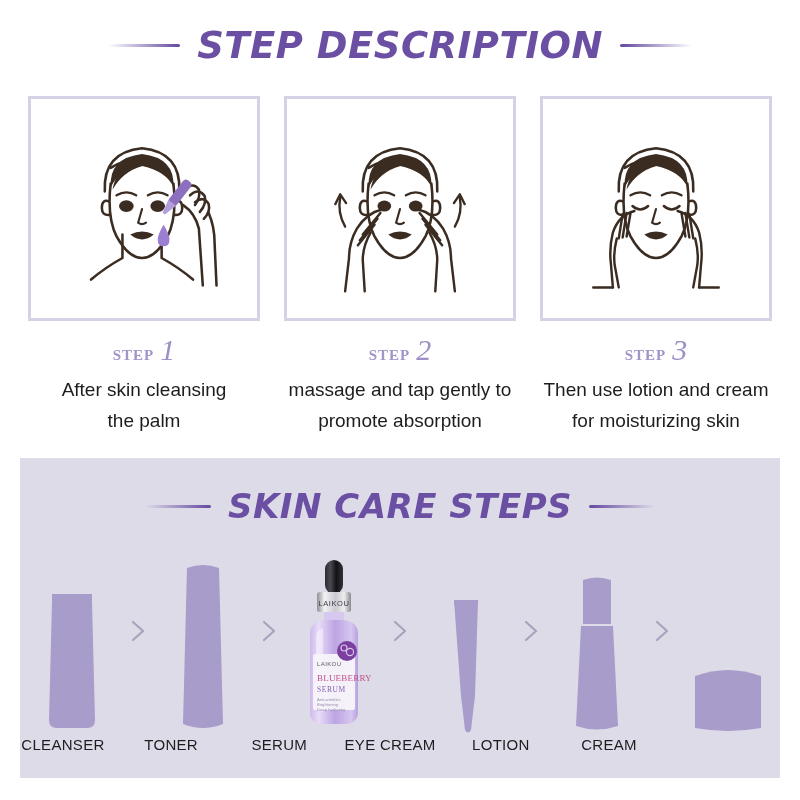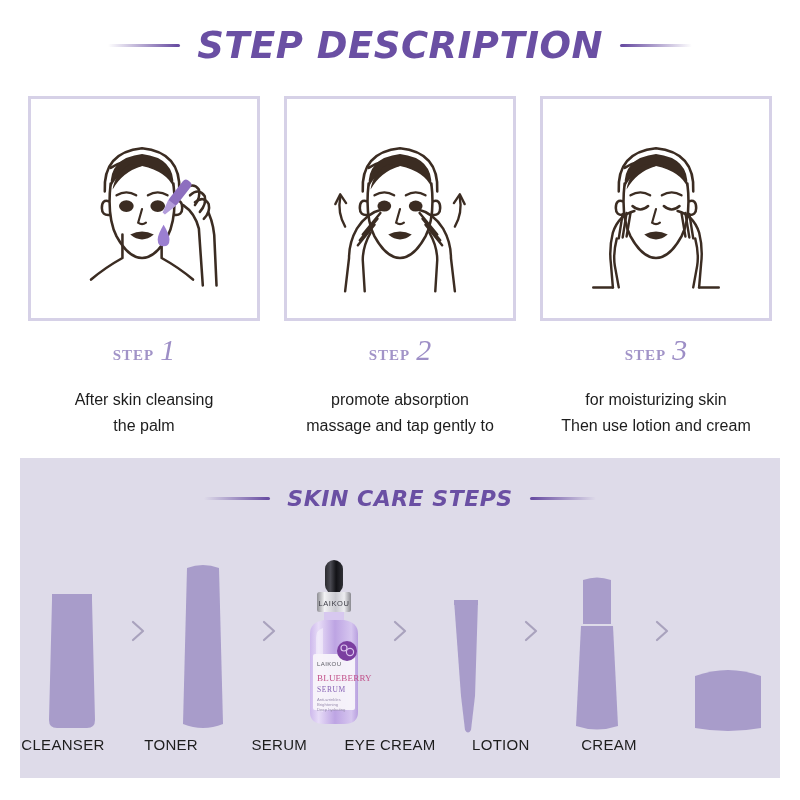--- a/index.html
+++ b/index.html
@@ -79,40 +79,40 @@
     text-transform: lowercase;
   }
   .step-label .num {
     font-size: 30px;
     font-style: italic;
     margin-left: 6px;
     color: #9d8ec6;
   }
 
   .step-text {
-    margin-top: 22px;
+    margin-top: 10px;
     text-align: center;
     font-family: "Liberation Sans", sans-serif;
-    font-size: 16px;
+    font-size: 19px;
     line-height: 1.62;
     color: #1d1d1d;
   }
 
   
   #care-panel {
     position: absolute;
     left: 20px; top: 458px;
     width: 760px; height: 320px;
     background: #dedbe9;
   }
   #care-title {
     position: absolute;
     top: 28px; left: 0; width: 760px;
   }
-  #care-title .title-text { font-size: 22px; }
+  #care-title .title-text { font-size: 34px; }
   #care-title .dash { width: 66px; }
 
   #products {
     position: absolute;
     top: 78px; left: 0;
     width: 760px; height: 200px;
     display: flex;
     align-items: flex-end;
     justify-content: center;
   }
@@ -267,22 +267,22 @@
             <path d="M34 95 L39 85 L45 94"></path>
             <path d="M156 118 Q164 104 161 88"></path>
             <path d="M155 94 L161 85 L166 95"></path>
           </g>
         </svg>
       </div>
       <div class="step-label">
         <span class="word">STEP</span><span class="num">2</span>
       </div>
       <div class="step-text">
+        <div>massage and tap gently to</div>
         <div>promote absorption</div>
-        <div>massage and tap gently to</div>
       </div>
     </div>
 
     <div class="step-col">
       <div class="step-frame">
         <svg width="196" height="196" viewBox="0 0 200 200">
           <g fill="none" stroke="#3b2c22" stroke-width="2.6" stroke-linecap="round" stroke-linejoin="round">
             <path d="M68 74 Q64 108 74 128 Q86 150 100 150 Q114 150 126 128 Q136 108 132 74"></path>
             <path d="M66 92 Q59 90 59 99 Q59 107 67 106"></path>
             <path d="M134 92 Q141 90 141 99 Q141 107 133 106"></path>
@@ -318,22 +318,22 @@
           <g fill="none" stroke="#3b2c22" stroke-width="2.6" stroke-linecap="round">
             <path d="M36 180 L56 180"></path>
             <path d="M144 180 L164 180"></path>
           </g>
         </svg>
       </div>
       <div class="step-label">
         <span class="word">STEP</span><span class="num">3</span>
       </div>
       <div class="step-text">
+        <div>Then use lotion and cream</div>
         <div>for moisturizing skin</div>
-        <div>Then use lotion and cream</div>
       </div>
     </div>
 
   </div>
 
   <div id="care-panel">
 
     <div id="care-title" class="section-title">
       <span class="dash left"></span>
       <span class="title-text">SKIN CARE STEPS</span>

